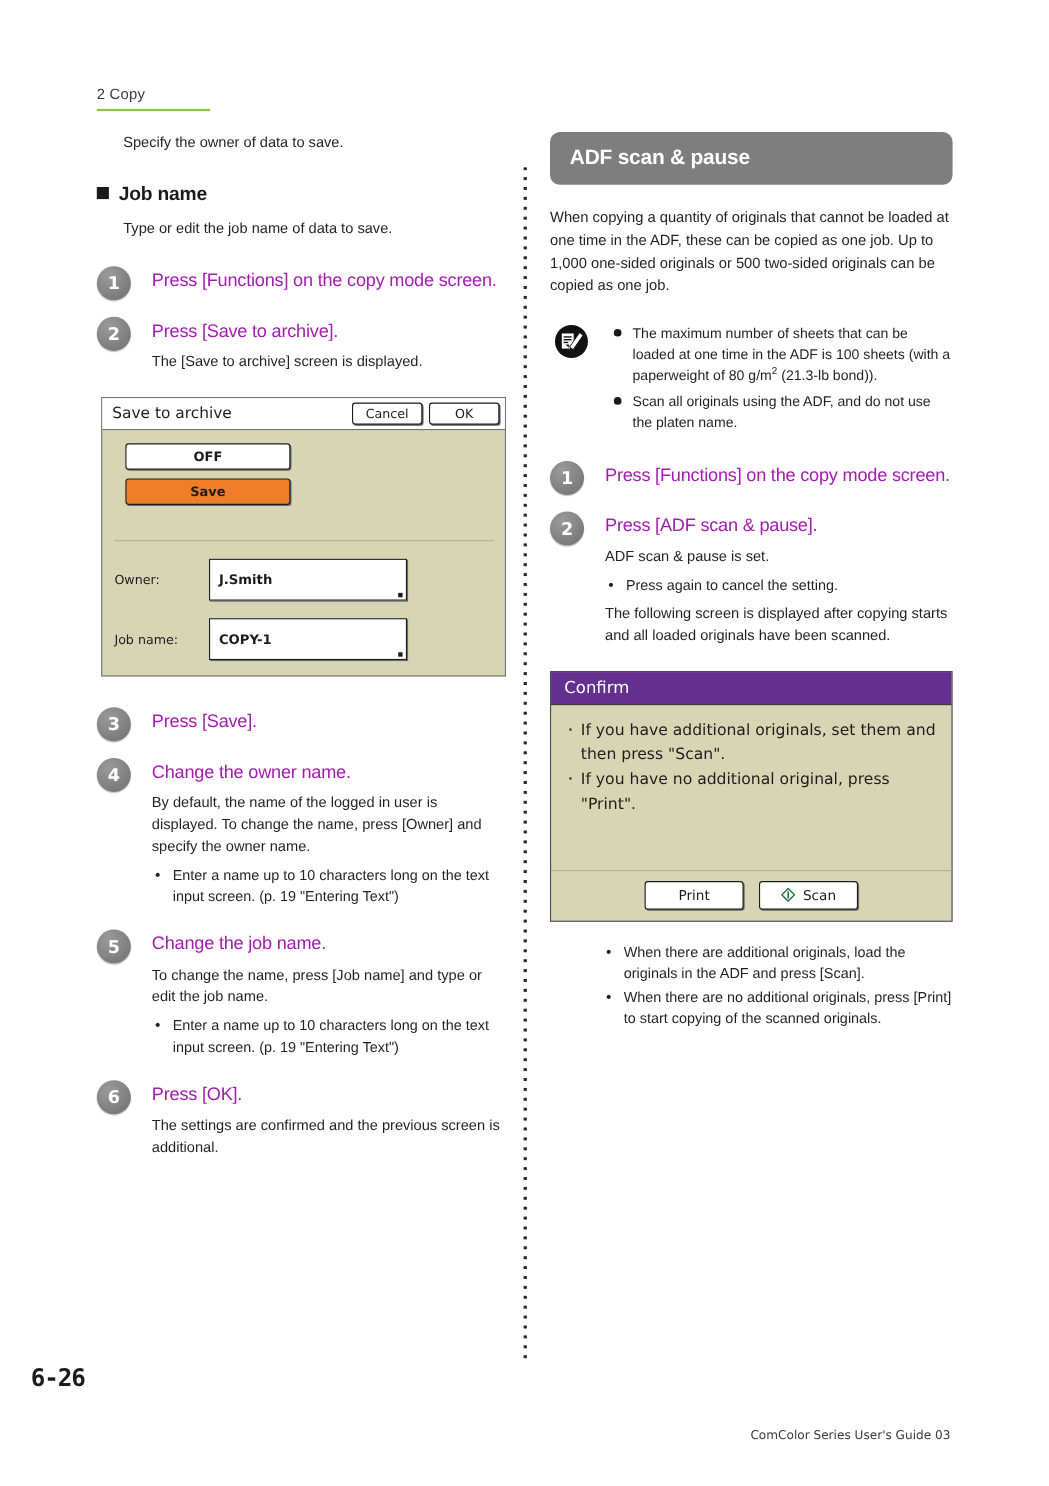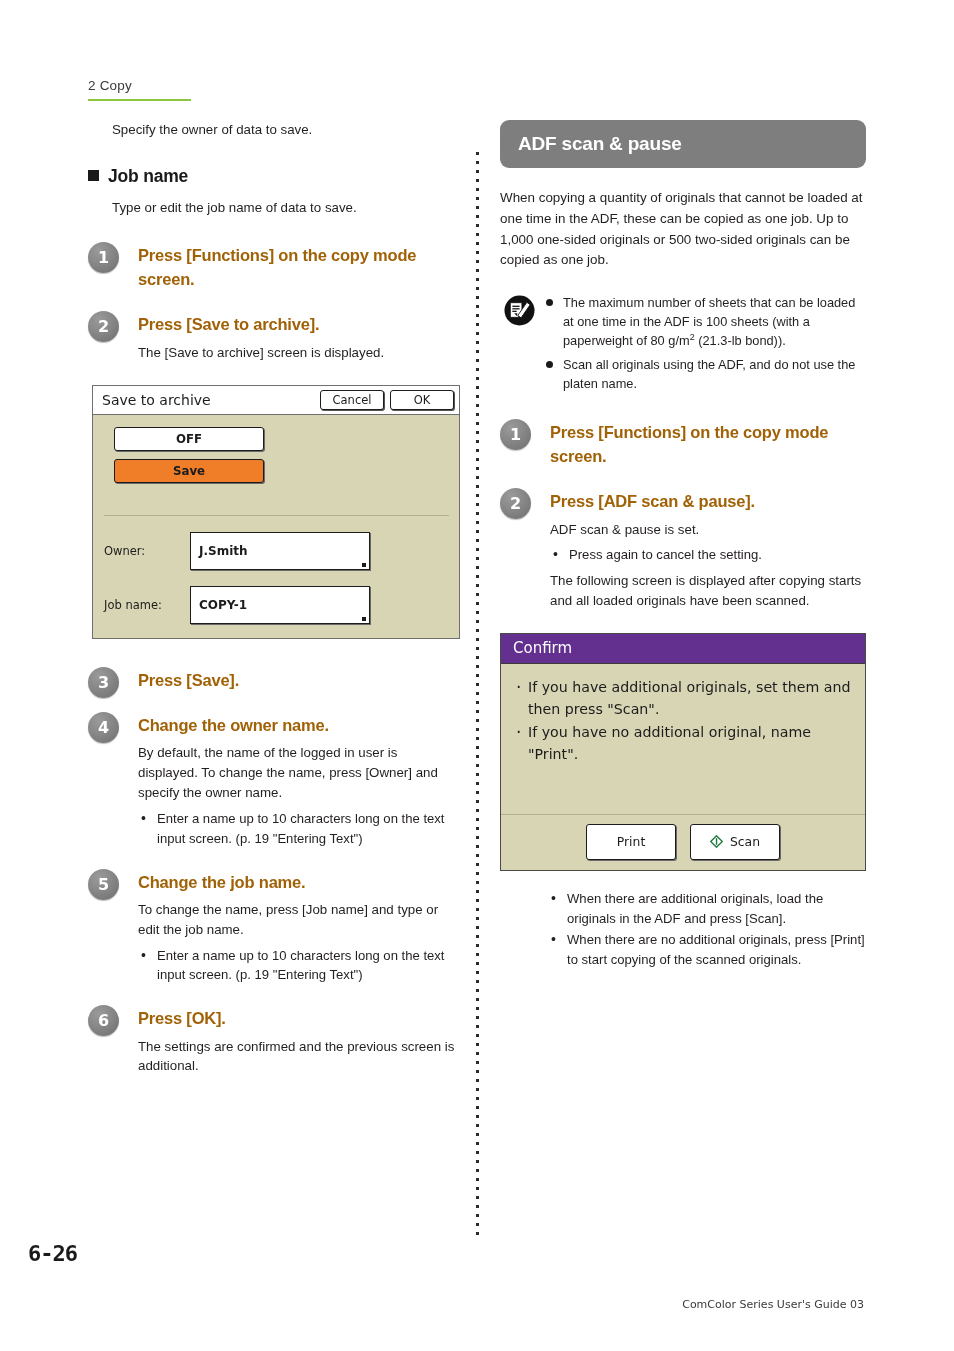--- a/index.html
+++ b/index.html
@@ -78,21 +78,21 @@
   }
   .intro-text {
     font-size: 13.4px;
     line-height: 1.55;
     margin: 0 0 22px 0;
   }
 
   
   .note {
     display: flex;
-    gap: 9px;
+    gap: 21px;
     margin: 0 0 24px 4px;
   }
   .note-icon {
     flex: 0 0 auto;
     width: 31px; height: 31px;
     position: relative; top: 2px;
   }
   .note-list { list-style: none; margin: 0; padding: 0; }
   .note-list li {
     position: relative;
@@ -121,23 +121,23 @@
     background: radial-gradient(circle at 35% 28%, #9a9a9a 0%, #878787 45%, #6e6e6e 100%);
     color: #ffffff;
     font-size: 16px;
     font-weight: bold;
     display: flex; align-items: center; justify-content: center;
     box-shadow: 0 1px 1px rgba(0,0,0,0.25);
     font-family: "DejaVu Sans", sans-serif;
   }
   .step-title {
     font-size: 16.5px;
-    font-weight: bold;
+    font-weight: normal;
     line-height: 1.42;
-    color: #a16207;
+    color: #a21caf;
     margin: 0 0 6px 0;
     letter-spacing: -0.2px;
   }
   .step-desc {
     font-size: 13.3px;
     line-height: 1.5;
     margin: 0 0 6px 0;
     color: #231f20;
   }
   .dash-list { list-style: none; margin: 6px 0 0 0; padding: 0; }
@@ -260,21 +260,21 @@
     content: "\00B7";
     position: absolute; left: 1px; top: -2px;
     font-size: 17px; color: #1c1c1c;
   }
   .confirm-footer {
     border-top: 1px solid #b3b093;
     padding: 9px 0 10px 0;
     display: flex; justify-content: center; gap: 14px;
   }
   .confirm-btn {
-    min-width: 90px; height: 36px;
+    min-width: 90px; height: 26px;
     background: #ffffff;
     border: 1px solid #1c1c1c;
     border-radius: 3px;
     box-shadow: 1px 1px 0 #6a6a6a;
     font-size: 12.4px;
     color: #1c1c1c;
     display: flex; align-items: center; justify-content: center;
     gap: 7px;
     padding: 0 10px;
   }
@@ -419,21 +419,21 @@
         <li>Press again to cancel the setting.</li>
       </ul>
       <div class="step-desc" style="margin-top:6px">The following screen is displayed after copying starts and all loaded originals have been scanned.</div>
     </div>
 
     <div class="confirm">
       <div class="confirm-titlebar">Confirm</div>
       <div class="confirm-body">
         <ul class="confirm-list">
           <li>If you have additional originals, set them and then press "Scan".</li>
-          <li>If you have no additional original, name "Print".</li>
+          <li>If you have no additional original, press "Print".</li>
         </ul>
       </div>
       <div class="confirm-footer">
         <div class="confirm-btn">
           <span>Print</span>
         </div>
         <div class="confirm-btn">
           <span class="scan-diamond">
             <svg viewBox="0 0 14 14" width="13" height="13" aria-hidden="true">
               <path d="M7 0.8 L13.2 7 L7 13.2 L0.8 7 Z" fill="#ffffff" stroke="#1b7a3c" stroke-width="1.4"></path>

